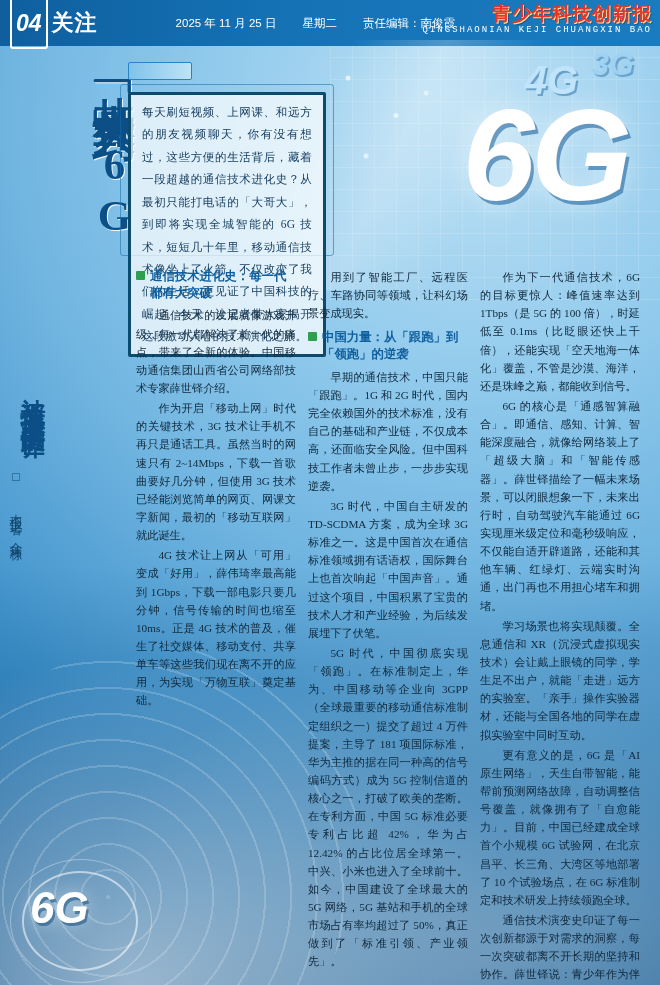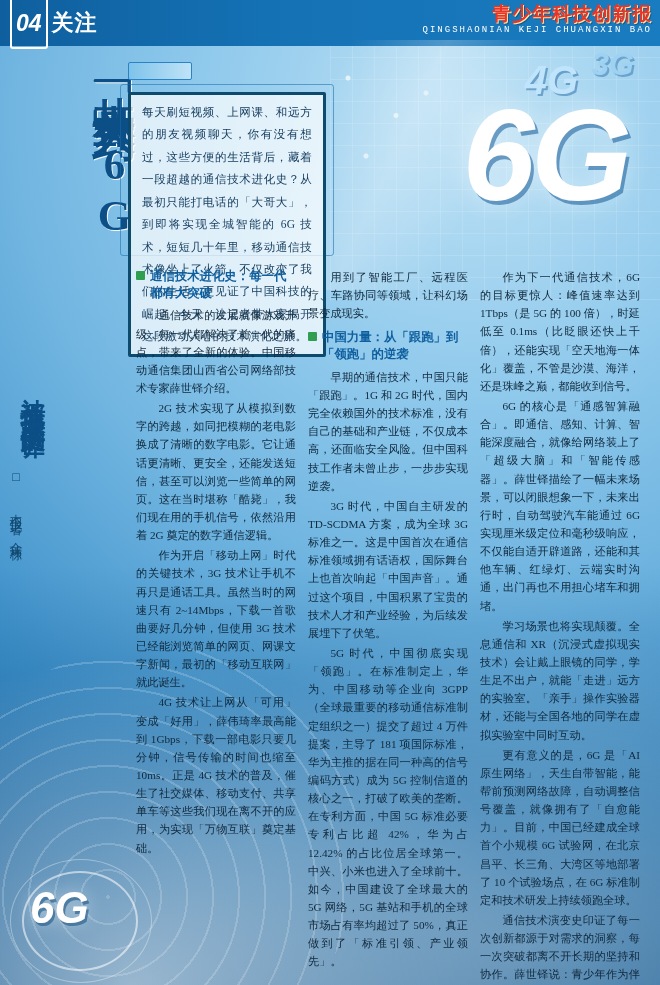--- a/index.html
+++ b/index.html
@@ -240,20 +240,25 @@
 <div class="bg-base"></div>
 <div class="bg-grid"></div>
 <div class="bg-wave"></div>
 <div class="bg-rings"></div>
 
 <div class="topbar">
   <div class="section-badge">
     <span class="section-num">04</span>
     <span class="section-name">关注</span>
   </div>
+  <div class="topbar-meta">
+    <span>2025 年 11 月 25 日</span>
+    <span>星期二</span>
+    <span>责任编辑：南俊霞</span>
+  </div>
   <div class="masthead">
     <div class="m1">青少年科技创新报</div>
     <div class="m2">QINGSHAONIAN KEJI CHUANGXIN BAO</div>
   </div>
 </div>
 
 <div class="hero">
   <div class="hero-dots"></div>
   <div class="g3">3G</div>
   <div class="g4">4G</div>
@@ -274,21 +279,20 @@
 <div class="lede-tab"></div>
 <div class="lede">每天刷短视频、上网课、和远方的朋友视频聊天，你有没有想过，这些方便的生活背后，藏着一段超越的通信技术进化史？从最初只能打电话的「大哥大」，到即将实现全城智能的 6G 技术，短短几十年里，移动通信技术像坐上了火箭，不仅改变了我们的生活，更见证了中国科技的崛起。今天，让记者带大家揭开这段激动人心的技术演化之旅。</div>
 
 <div class="cols" id="columns">
     <div class="col">
       <div class="subhead first">
         <span class="bar"></span>
         <span class="txt">通信技术进化史：每一代都有大突破</span>
       </div>
       <p>通信技术的发展就像游戏升级，每一代都解决了前一代的痛点，带来了全新的体验。中国移动通信集团山西省公司网络部技术专家薛世铎介绍。</p>
-      <p>2G 技术实现了从模拟到数字的跨越，如同把模糊的老电影换成了清晰的数字电影。它让通话更清晰、更安全，还能发送短信，甚至可以浏览一些简单的网页。这在当时堪称「酷毙」，我们现在用的手机信号，依然沿用着 2G 奠定的数字通信逻辑。</p>
       <p>作为开启「移动上网」时代的关键技术，3G 技术让手机不再只是通话工具。虽然当时的网速只有 2~14Mbps，下载一首歌曲要好几分钟，但使用 3G 技术已经能浏览简单的网页、网课文字新闻，最初的「移动互联网」就此诞生。</p>
       <p>4G 技术让上网从「可用」变成「好用」，薛伟琦率最高能到 1Gbps，下载一部电影只要几分钟，信号传输的时间也缩至 10ms。正是 4G 技术的普及，催生了社交媒体、移动支付、共享单车等这些我们现在离不开的应用，为实现「万物互联」奠定基础。</p>
     </div>
     <div class="col">
       <p>用到了智能工厂、远程医疗、车路协同等领域，让科幻场景变成现实。</p>
       <div class="subhead">
         <span class="bar"></span>
         <span class="txt">中国力量：从「跟跑」到「领跑」的逆袭</span>
       </div>
       <p>早期的通信技术，中国只能「跟跑」。1G 和 2G 时代，国内完全依赖国外的技术标准，没有自己的基础和产业链，不仅成本高，还面临安全风险。但中国科技工作者未曾止步，一步步实现逆袭。</p>

